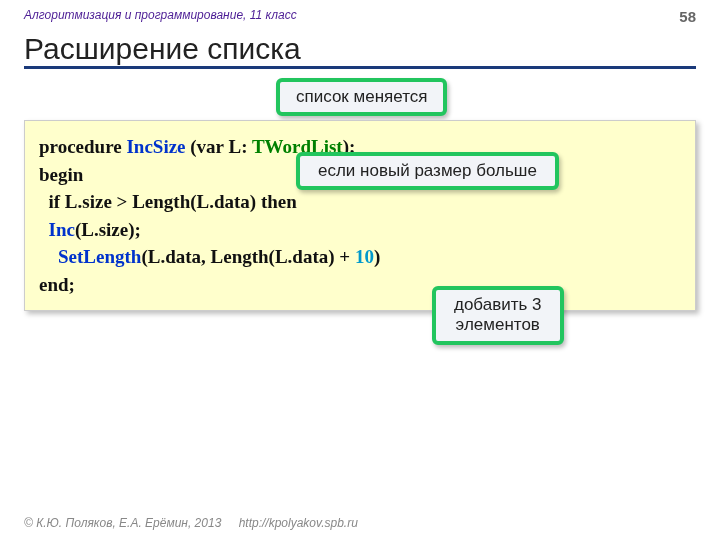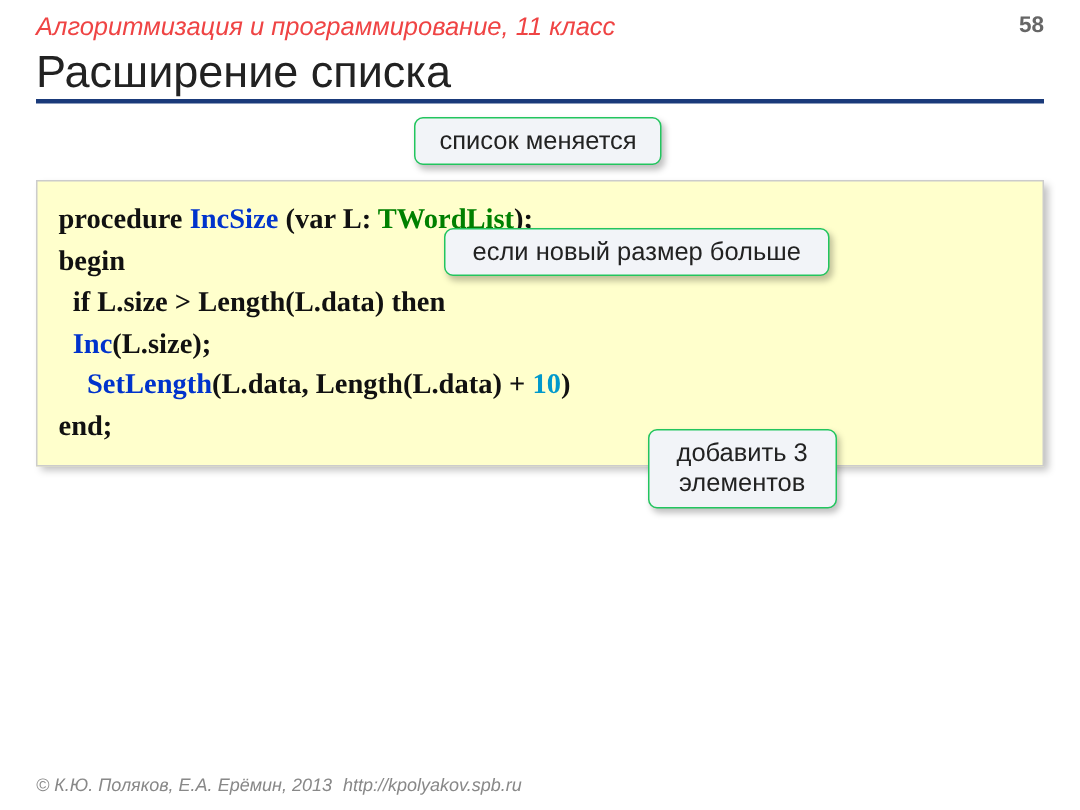--- a/index.html
+++ b/index.html
@@ -1,28 +1,28 @@
 <!DOCTYPE html>
 <html><head>
 <meta charset="utf-8">
 <style>
   * { box-sizing: border-box; margin: 0; padding: 0; }
   html, body { width: 720px; height: 540px; font-family: Arial, sans-serif; background: #fff; overflow: hidden; }
   .slide { position: relative; width: 720px; height: 540px; }
-  .header-breadcrumb { position: absolute; top: 8px; left: 24px; font-style: italic; color: #ef4444; font-size: 17px; }
+  .header-breadcrumb { position: absolute; top: 8px; left: 24px; font-style: italic; color: #4c1d95; font-size: 12px; }
   .page-number { position: absolute; top: 8px; right: 24px; color: #666; font-size: 15px; font-weight: bold; }
   .title { position: absolute; top: 32px; left: 24px; font-size: 30px; font-weight: normal; color: #222; }
   .title-underline { position: absolute; top: 66px; left: 24px; width: 672px; height: 3px; background: #1a3a7a; }
-  .callout { position: absolute; background: #f2f4f8; border: 1px solid #22c55e; border-radius: 6px; padding: 5px 16px; font-size: 17px; color: #222; box-shadow: 2px 3px 4px rgba(0,0,0,0.25); white-space: nowrap; text-align: center; line-height: 1.2; }
+  .callout { position: absolute; background: #f2f4f8; border: 4px solid #22c55e; border-radius: 6px; padding: 5px 16px; font-size: 17px; color: #222; box-shadow: 2px 3px 4px rgba(0,0,0,0.25); white-space: nowrap; text-align: center; line-height: 1.2; }
   .code-block { position: absolute; top: 120px; left: 24px; width: 672px; background: #ffffcc; border: 1px solid #ccc; box-shadow: 3px 3px 5px rgba(0,0,0,0.25); padding: 12px 14px; font-family: Liberation Serif, serif; font-size: 19px; line-height: 1.45; font-weight: bold; color: #111; }
   .kw-blue { color: #0033cc; }
   .kw-green { color: #008000; }
   .kw-num { color: #0099cc; }
   .footer { position: absolute; bottom: 10px; left: 24px; font-size: 12px; color: #888; font-style: italic; }
-  .footer .url { margin-left: 4px; color: #888; }
+  .footer .url { margin-left: 14px; color: #888; }
 </style>
 </head>
 <body>
 <div class="slide">
 
   <div class="header-breadcrumb">Алгоритмизация и программирование, 11 класс</div>
   <div class="page-number">58</div>
   <div class="title">Расширение списка</div>
   <div class="title-underline"></div>
 

